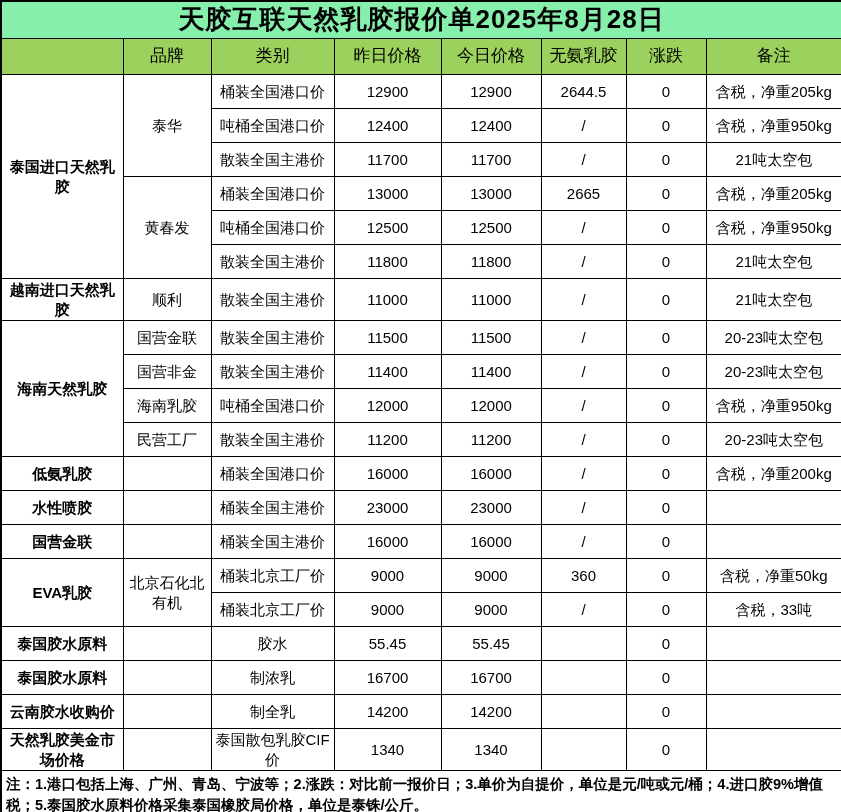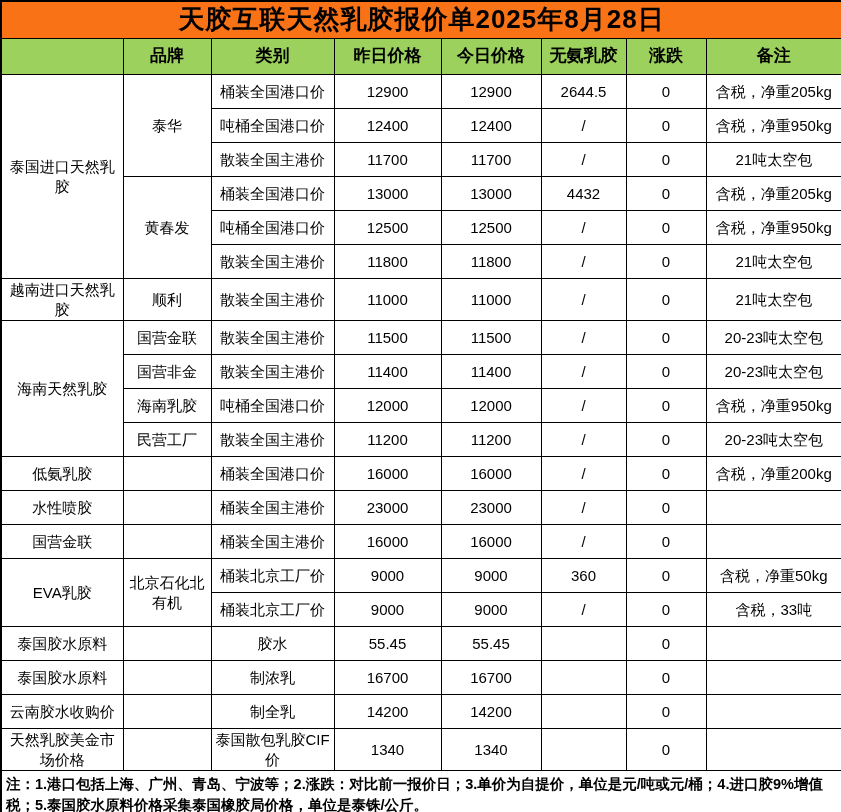--- a/index.html
+++ b/index.html
@@ -24,35 +24,35 @@
     padding: 1px 2px;
     text-align: center;
     vertical-align: middle;
     font-size: 15px;
     color: #000;
     overflow: hidden;
     line-height: 1.3;
   }
   tr.title-row td {
     height: 34px;
-    background: #f97316;
+    background: #86efac;
     font-size: 26px;
     font-weight: bold;
     letter-spacing: 1px;
     color: #000;
   }
   tr.header-row th {
     height: 33px;
     background: #9BD15C;
     font-size: 17px;
-    font-weight: bold;
+    font-weight: normal;
   }
   tbody tr { height: 34px; }
   td.cat {
-    font-weight: normal;
+    font-weight: bold;
     font-size: 16px;
     line-height: 1.25;
     padding: 1px 1px;
   }
   td.brand { font-size: 15px; }
   td.c-note {
     text-align: left;
     padding-left: 3px;
   }
   tfoot td.footnote {
@@ -118,21 +118,21 @@
         <td class="c-today">11700</td>
         <td class="c-per_barrel">/</td>
         <td class="c-change">0</td>
         <td class="c-note">21吨太空包</td>
       </tr>
       <tr>
         <td rowspan="3" class="brand">黄春发</td>
         <td class="c-type">桶装全国港口价</td>
         <td class="c-yesterday">13000</td>
         <td class="c-today">13000</td>
-        <td class="c-per_barrel">4432</td>
+        <td class="c-per_barrel">2665</td>
         <td class="c-change">0</td>
         <td class="c-note">含税，净重205kg</td>
       </tr>
       <tr>
         <td class="c-type">吨桶全国港口价</td>
         <td class="c-yesterday">12500</td>
         <td class="c-today">12500</td>
         <td class="c-per_barrel">/</td>
         <td class="c-change">0</td>
         <td class="c-note">含税，净重950kg</td>

